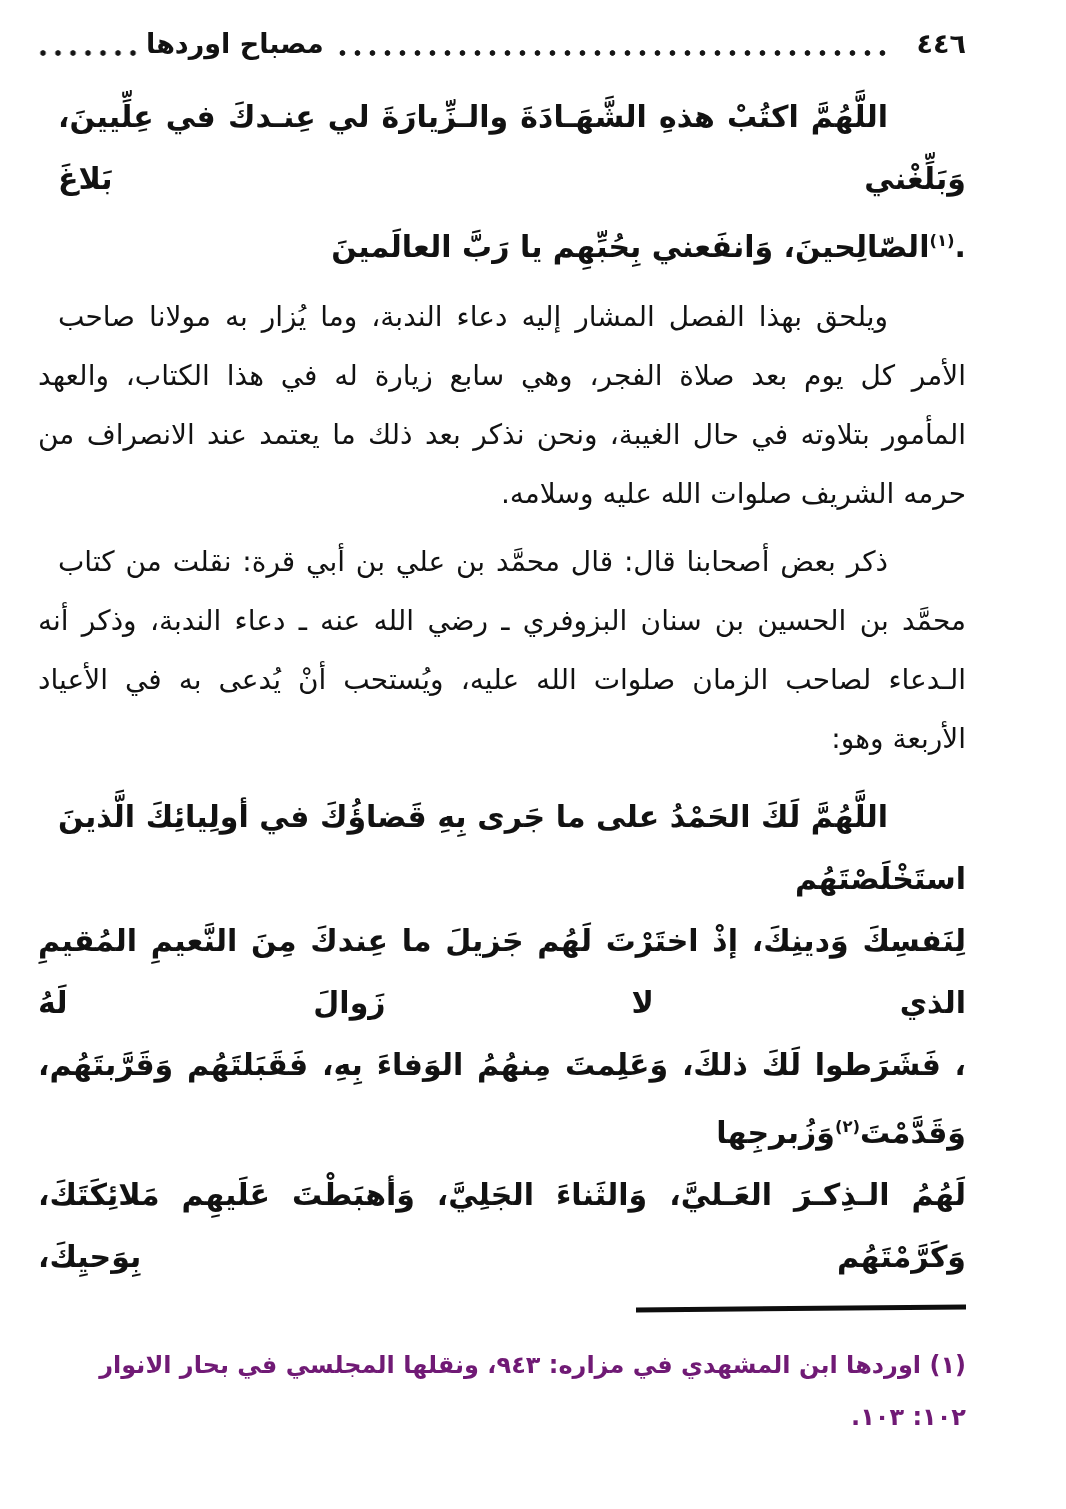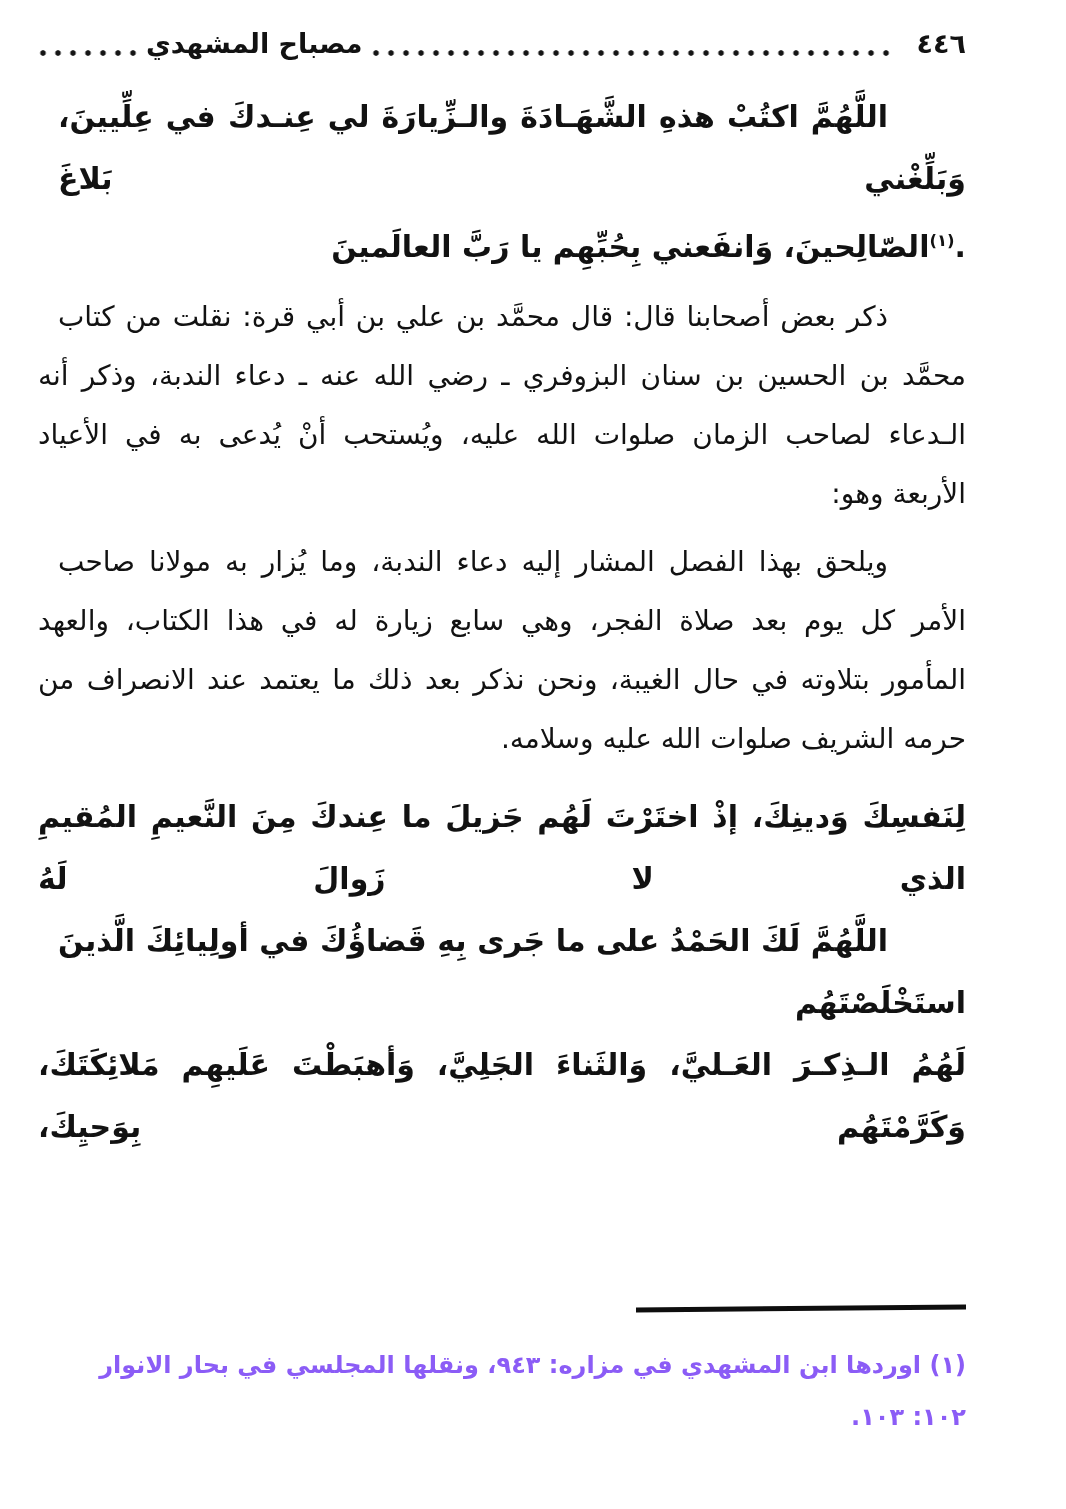--- a/index.html
+++ b/index.html
@@ -61,56 +61,57 @@
     width:330px;height:5px;
     background:#0e0e0e;
     margin:0 0 28px auto;
     margin-right:0;
     transform:rotate(-0.5deg);
   }
   .fn-line{
     font-size:24px;line-height:52px;
     font-weight:700;
     text-align:right;
-    color:#8b5cf6;
+    color:#701a75;
   }
 </style>
 </head>
 <body>
 
 <div class="page">
   <div class="content">
 
     <div class="header">
       <span class="page-number">٤٤٦</span>
       <span class="leader leader-main"></span>
-      <span class="book-title">مصباح المشهدي</span>
+      <span class="book-title">مصباح اوردها</span>
       <span class="leader leader-edge"></span>
     </div>
 
     <div id="body-text">
         <div class="para prayer">
           <div class="line j indent"><span>اللَّهُمَّ اكتُبْ هذهِ الشَّهَـادَةَ والـزِّيارَةَ لي عِنـدكَ في عِلِّيينَ، وَبَلِّغْني بَلاغَ</span></div>
           <div class="line r"><span>.</span><span class="fnref">(١)</span><span>الصّالِحينَ، وَانفَعني بِحُبِّهِم يا رَبَّ العالَمينَ</span></div>
         </div>
         <div class="para prose">
+          <div class="line j indent"><span>ويلحق بهذا الفصل المشار إليه دعاء الندبة، وما يُزار به مولانا صاحب</span></div>
+          <div class="line j"><span>الأمر كل يوم بعد صلاة الفجر، وهي سابع زيارة له في هذا الكتاب، والعهد</span></div>
+          <div class="line j"><span>المأمور بتلاوته في حال الغيبة، ونحن نذكر بعد ذلك ما يعتمد عند الانصراف من</span></div>
+          <div class="line r"><span>حرمه الشريف صلوات الله عليه وسلامه.</span></div>
+        </div>
+        <div class="para prose">
           <div class="line j indent"><span>ذكر بعض أصحابنا قال: قال محمَّد بن علي بن أبي قرة: نقلت من كتاب</span></div>
           <div class="line j"><span>محمَّد بن الحسين بن سنان البزوفري ـ رضي الله عنه ـ دعاء الندبة، وذكر أنه</span></div>
           <div class="line j"><span>الـدعاء لصاحب الزمان صلوات الله عليه، ويُستحب أنْ يُدعى به في الأعياد</span></div>
           <div class="line r"><span>الأربعة وهو:</span></div>
         </div>
-        <div class="para prose">
-          <div class="line j indent"><span>ويلحق بهذا الفصل المشار إليه دعاء الندبة، وما يُزار به مولانا صاحب</span></div>
-          <div class="line j"><span>الأمر كل يوم بعد صلاة الفجر، وهي سابع زيارة له في هذا الكتاب، والعهد</span></div>
-          <div class="line j"><span>المأمور بتلاوته في حال الغيبة، ونحن نذكر بعد ذلك ما يعتمد عند الانصراف من</span></div>
-          <div class="line r"><span>حرمه الشريف صلوات الله عليه وسلامه.</span></div>
-        </div>
         <div class="para prayer gap-lg">
+          <div class="line j indent"><span>اللَّهُمَّ لَكَ الحَمْدُ على ما جَرى بِهِ قَضاؤُكَ في أولِيائِكَ الَّذينَ استَخْلَصْتَهُم</span></div>
           <div class="line j"><span>لِنَفسِكَ وَدينِكَ، إذْ اختَرْتَ لَهُم جَزيلَ ما عِندكَ مِنَ النَّعيمِ المُقيمِ الذي لا زَوالَ لَهُ</span></div>
-          <div class="line j indent"><span>اللَّهُمَّ لَكَ الحَمْدُ على ما جَرى بِهِ قَضاؤُكَ في أولِيائِكَ الَّذينَ استَخْلَصْتَهُم</span></div>
+          <div class="line j"><span>، فَشَرَطوا لَكَ ذلكَ، وَعَلِمتَ مِنهُمُ الوَفاءَ بِهِ، فَقَبَلتَهُم وَقَرَّبتَهُم، وَقَدَّمْتَ</span><span class="fnref">(٢)</span><span>وَزُبرجِها</span></div>
           <div class="line j"><span>لَهُمُ الـذِكـرَ العَـليَّ، وَالثَناءَ الجَلِيَّ، وَأهبَطْتَ عَلَيهِم مَلائِكَتَكَ، وَكَرَّمْتَهُم بِوَحيِكَ،</span></div>
         </div>
       </div>
   </div>
 
   <div class="footnotes">
     <div class="fn-separator"></div>
     <div id="footnote-list">
         <div class="fn-line">(١) اوردها ابن المشهدي في مزاره: ٩٤٣، ونقلها المجلسي في بحار الانوار ١٠٢: ١٠٣.</div>
       </div>

